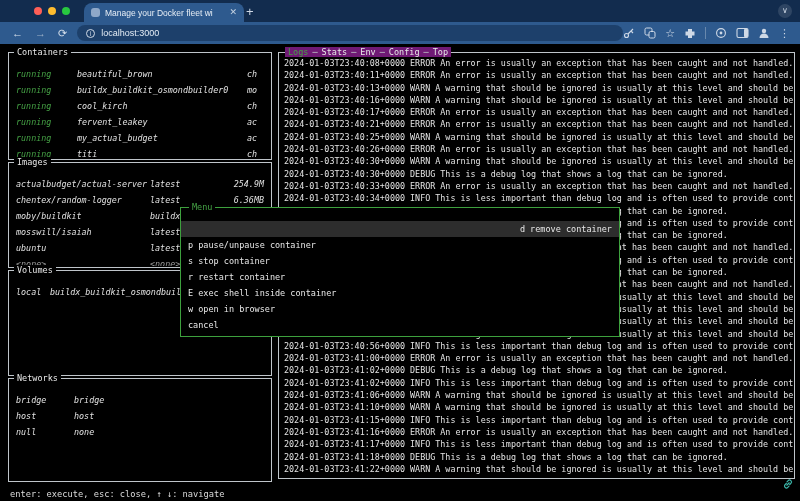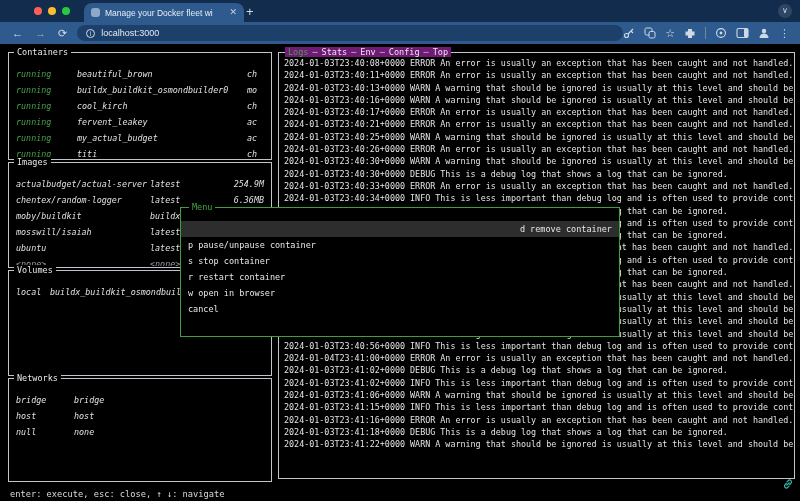--- a/index.html
+++ b/index.html
@@ -312,48 +312,51 @@
         <div class="lrow"><span>2024-01-03T23:40:48+0000</span> <span>WARN</span> <span>A warning that should be ignored is usually at this level and should be</span></div>
 
         <div class="lrow"><span>2024-01-03T23:40:50+0000</span> <span>WARN</span> <span>A warning that should be ignored is usually at this level and should be</span></div>
 
         <div class="lrow"><span>2024-01-03T23:40:52+0000</span> <span>WARN</span> <span>A warning that should be ignored is usually at this level and should be</span></div>
 
         <div class="lrow"><span>2024-01-03T23:40:54+0000</span> <span>WARN</span> <span>A warning that should be ignored is usually at this level and should be</span></div>
 
         <div class="lrow"><span>2024-01-03T23:40:56+0000</span> <span>INFO</span> <span>This is less important than debug log and is often used to provide cont</span></div>
 
-        <div class="lrow"><span>2024-01-04T23:41:00+0000</span> <span>ERROR</span> <span>An error is usually an exception that has been caught and not handled.</span></div>
+        <div class="lrow"><span>2024-01-03T23:41:00+0000</span> <span>ERROR</span> <span>An error is usually an exception that has been caught and not handled.</span></div>
 
         <div class="lrow"><span>2024-01-03T23:41:02+0000</span> <span>DEBUG</span> <span>This is a debug log that shows a log that can be ignored.</span></div>
 
         <div class="lrow"><span>2024-01-03T23:41:02+0000</span> <span>INFO</span> <span>This is less important than debug log and is often used to provide cont</span></div>
 
         <div class="lrow"><span>2024-01-03T23:41:06+0000</span> <span>WARN</span> <span>A warning that should be ignored is usually at this level and should be</span></div>
 
+        <div class="lrow"><span>2024-01-03T23:41:10+0000</span> <span>WARN</span> <span>A warning that should be ignored is usually at this level and should be</span></div>
 
         <div class="lrow"><span>2024-01-03T23:41:15+0000</span> <span>INFO</span> <span>This is less important than debug log and is often used to provide cont</span></div>
 
         <div class="lrow"><span>2024-01-03T23:41:16+0000</span> <span>ERROR</span> <span>An error is usually an exception that has been caught and not handled.</span></div>
 
+        <div class="lrow"><span>2024-01-03T23:41:17+0000</span> <span>INFO</span> <span>This is less important than debug log and is often used to provide cont</span></div>
 
         <div class="lrow"><span>2024-01-03T23:41:18+0000</span> <span>DEBUG</span> <span>This is a debug log that shows a log that can be ignored.</span></div>
 
         <div class="lrow"><span>2024-01-03T23:41:22+0000</span> <span>WARN</span> <span>A warning that should be ignored is usually at this level and should be</span></div>
       </div>
   </div>
 
   <div class="menu">
     <span class="menu-title">Menu</span>
     <div class="menu-items">
 
     <div class="mitem selected">d remove container</div>
         <div class="mitem">p pause/unpause container</div>
         <div class="mitem">s stop container</div>
         <div class="mitem">r restart container</div>
+        <div class="mitem">E exec shell inside container</div>
         <div class="mitem">w open in browser</div>
         <div class="mitem">cancel</div>
       </div>
   </div>
 
   <div class="statusbar">enter: execute, esc: close, ↑ ↓: navigate</div>
 
   <svg class="linkicon" width="12" height="12" viewBox="0 0 12 12">
     <path d="M4.5 7.5 L7.5 4.5" stroke="#3cb8ab" stroke-width="1.2" fill="none"></path>
     <path d="M5 3.8 L6.2 2.6 a1.9 1.9 0 0 1 2.7 2.7 L7.7 6.5" stroke="#3cb8ab" stroke-width="1.2" fill="none" stroke-linecap="round"></path>

